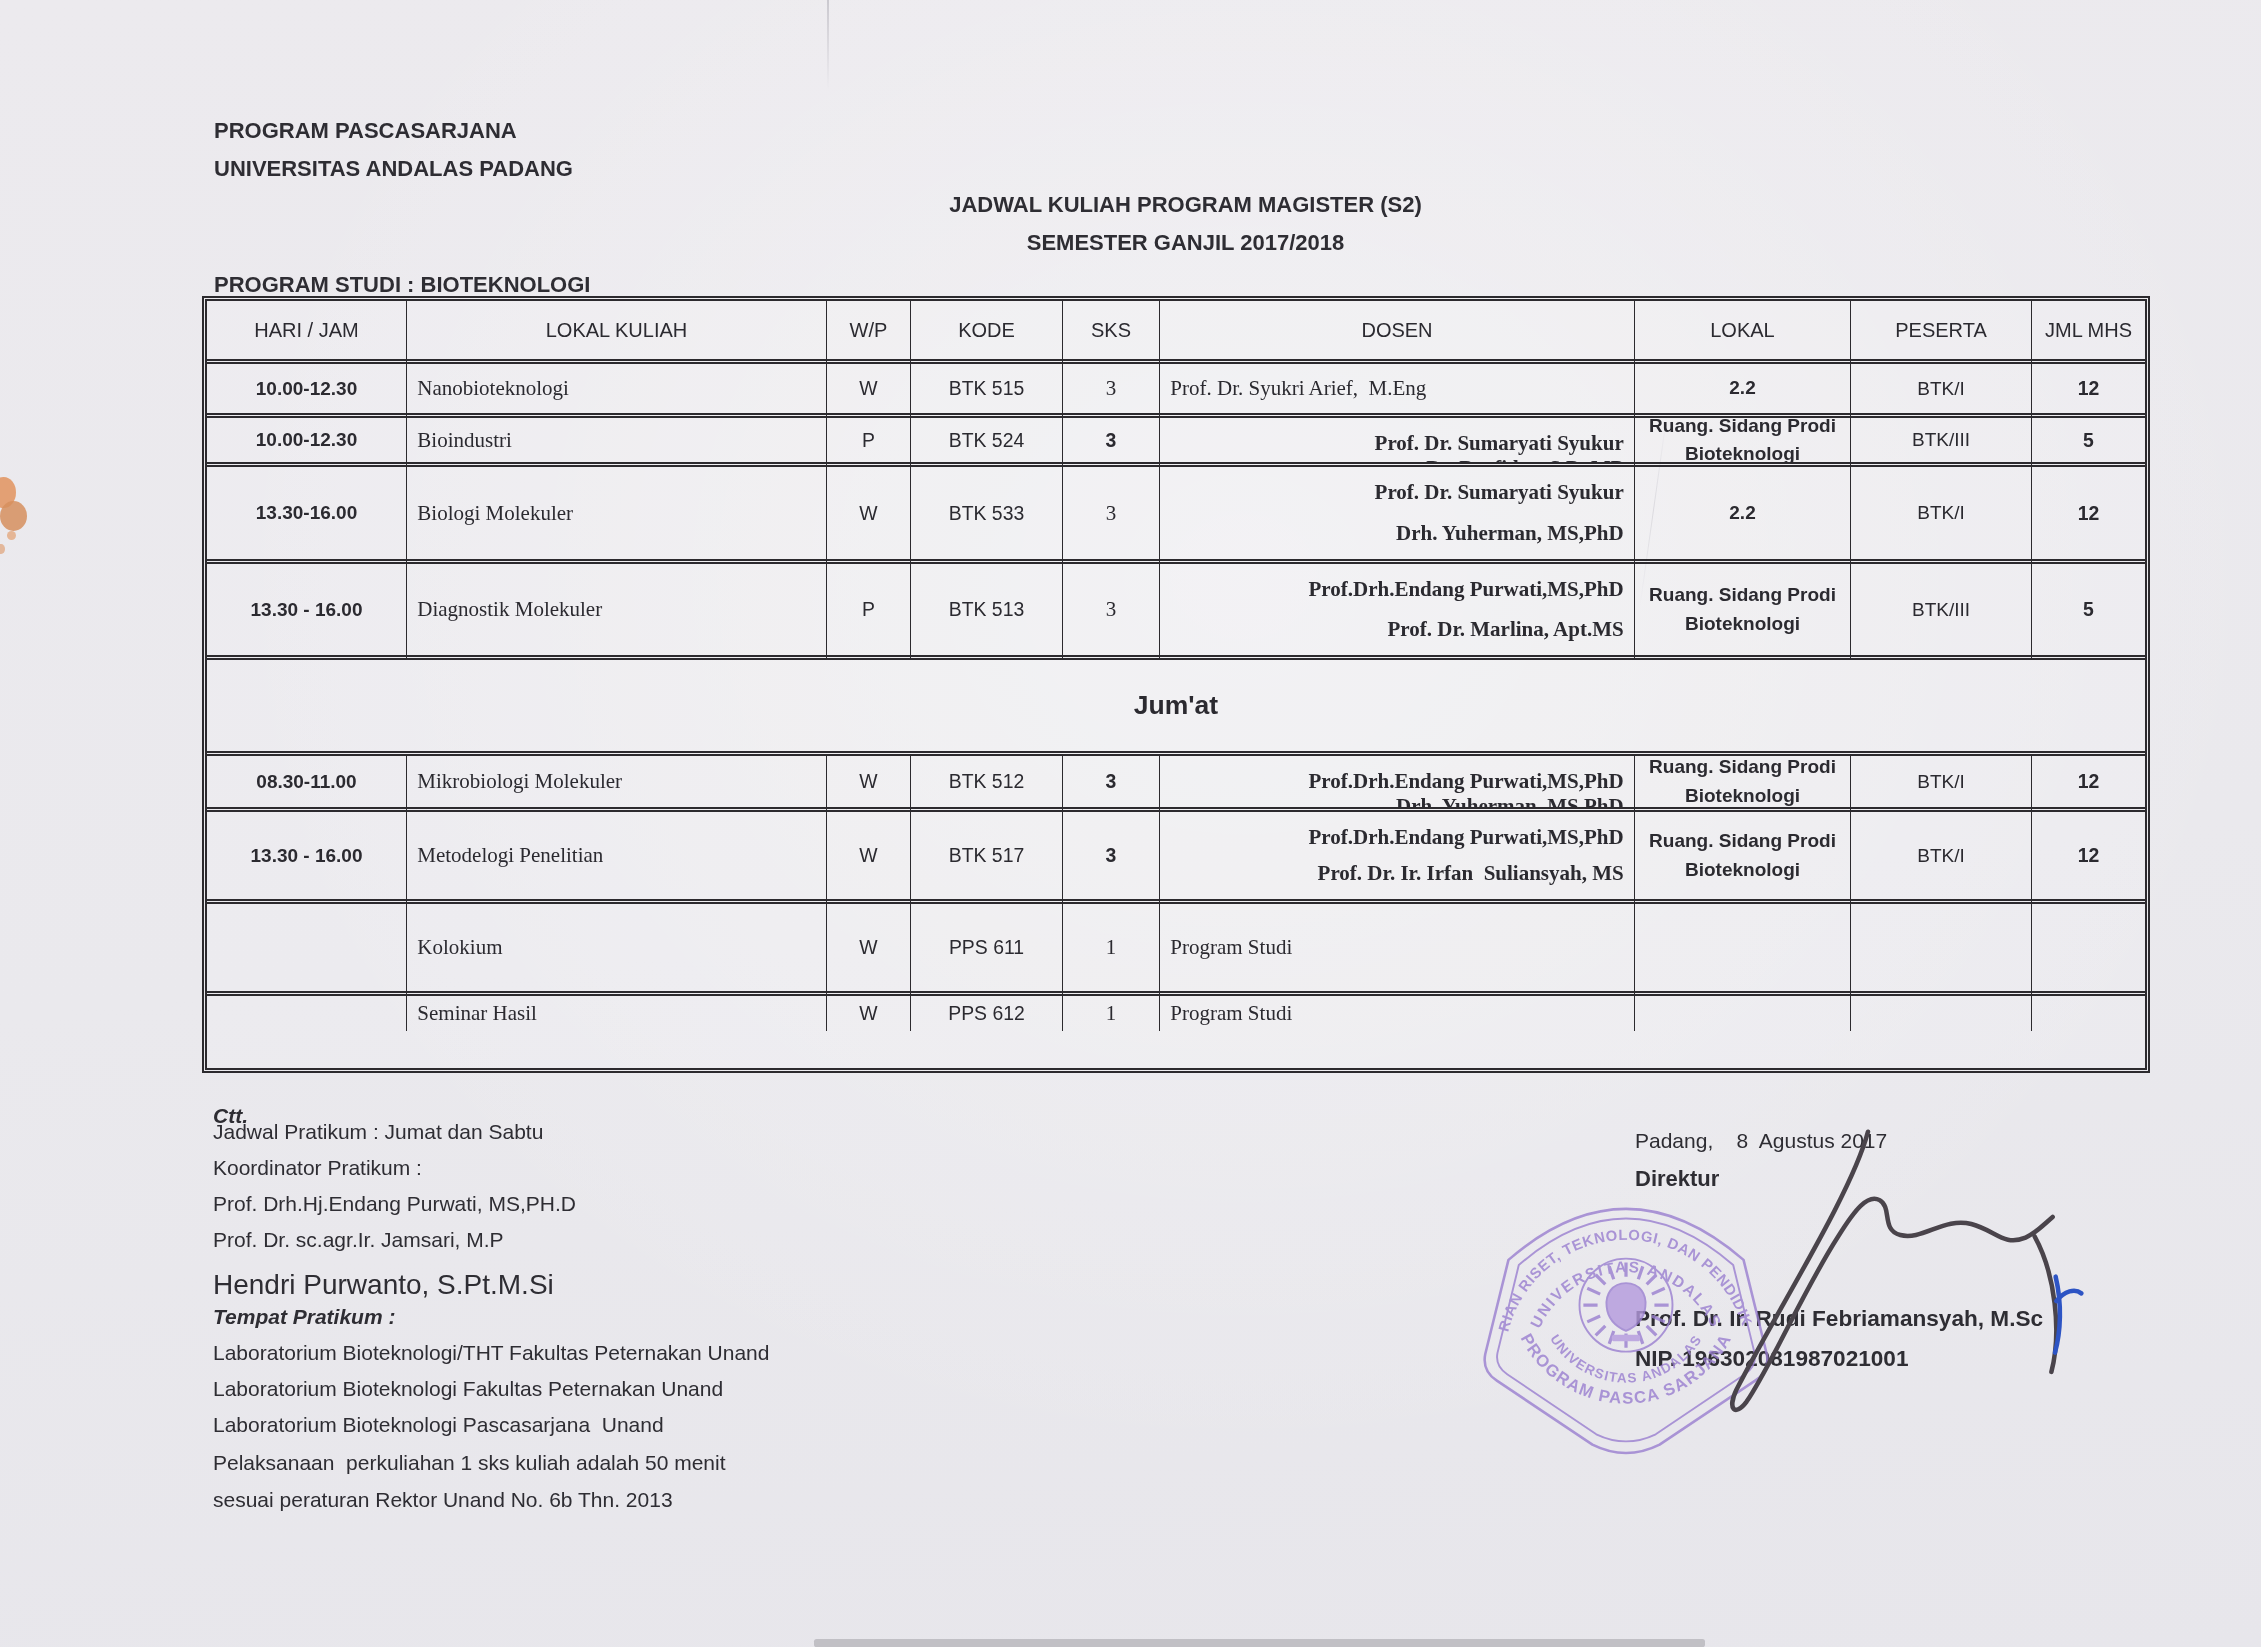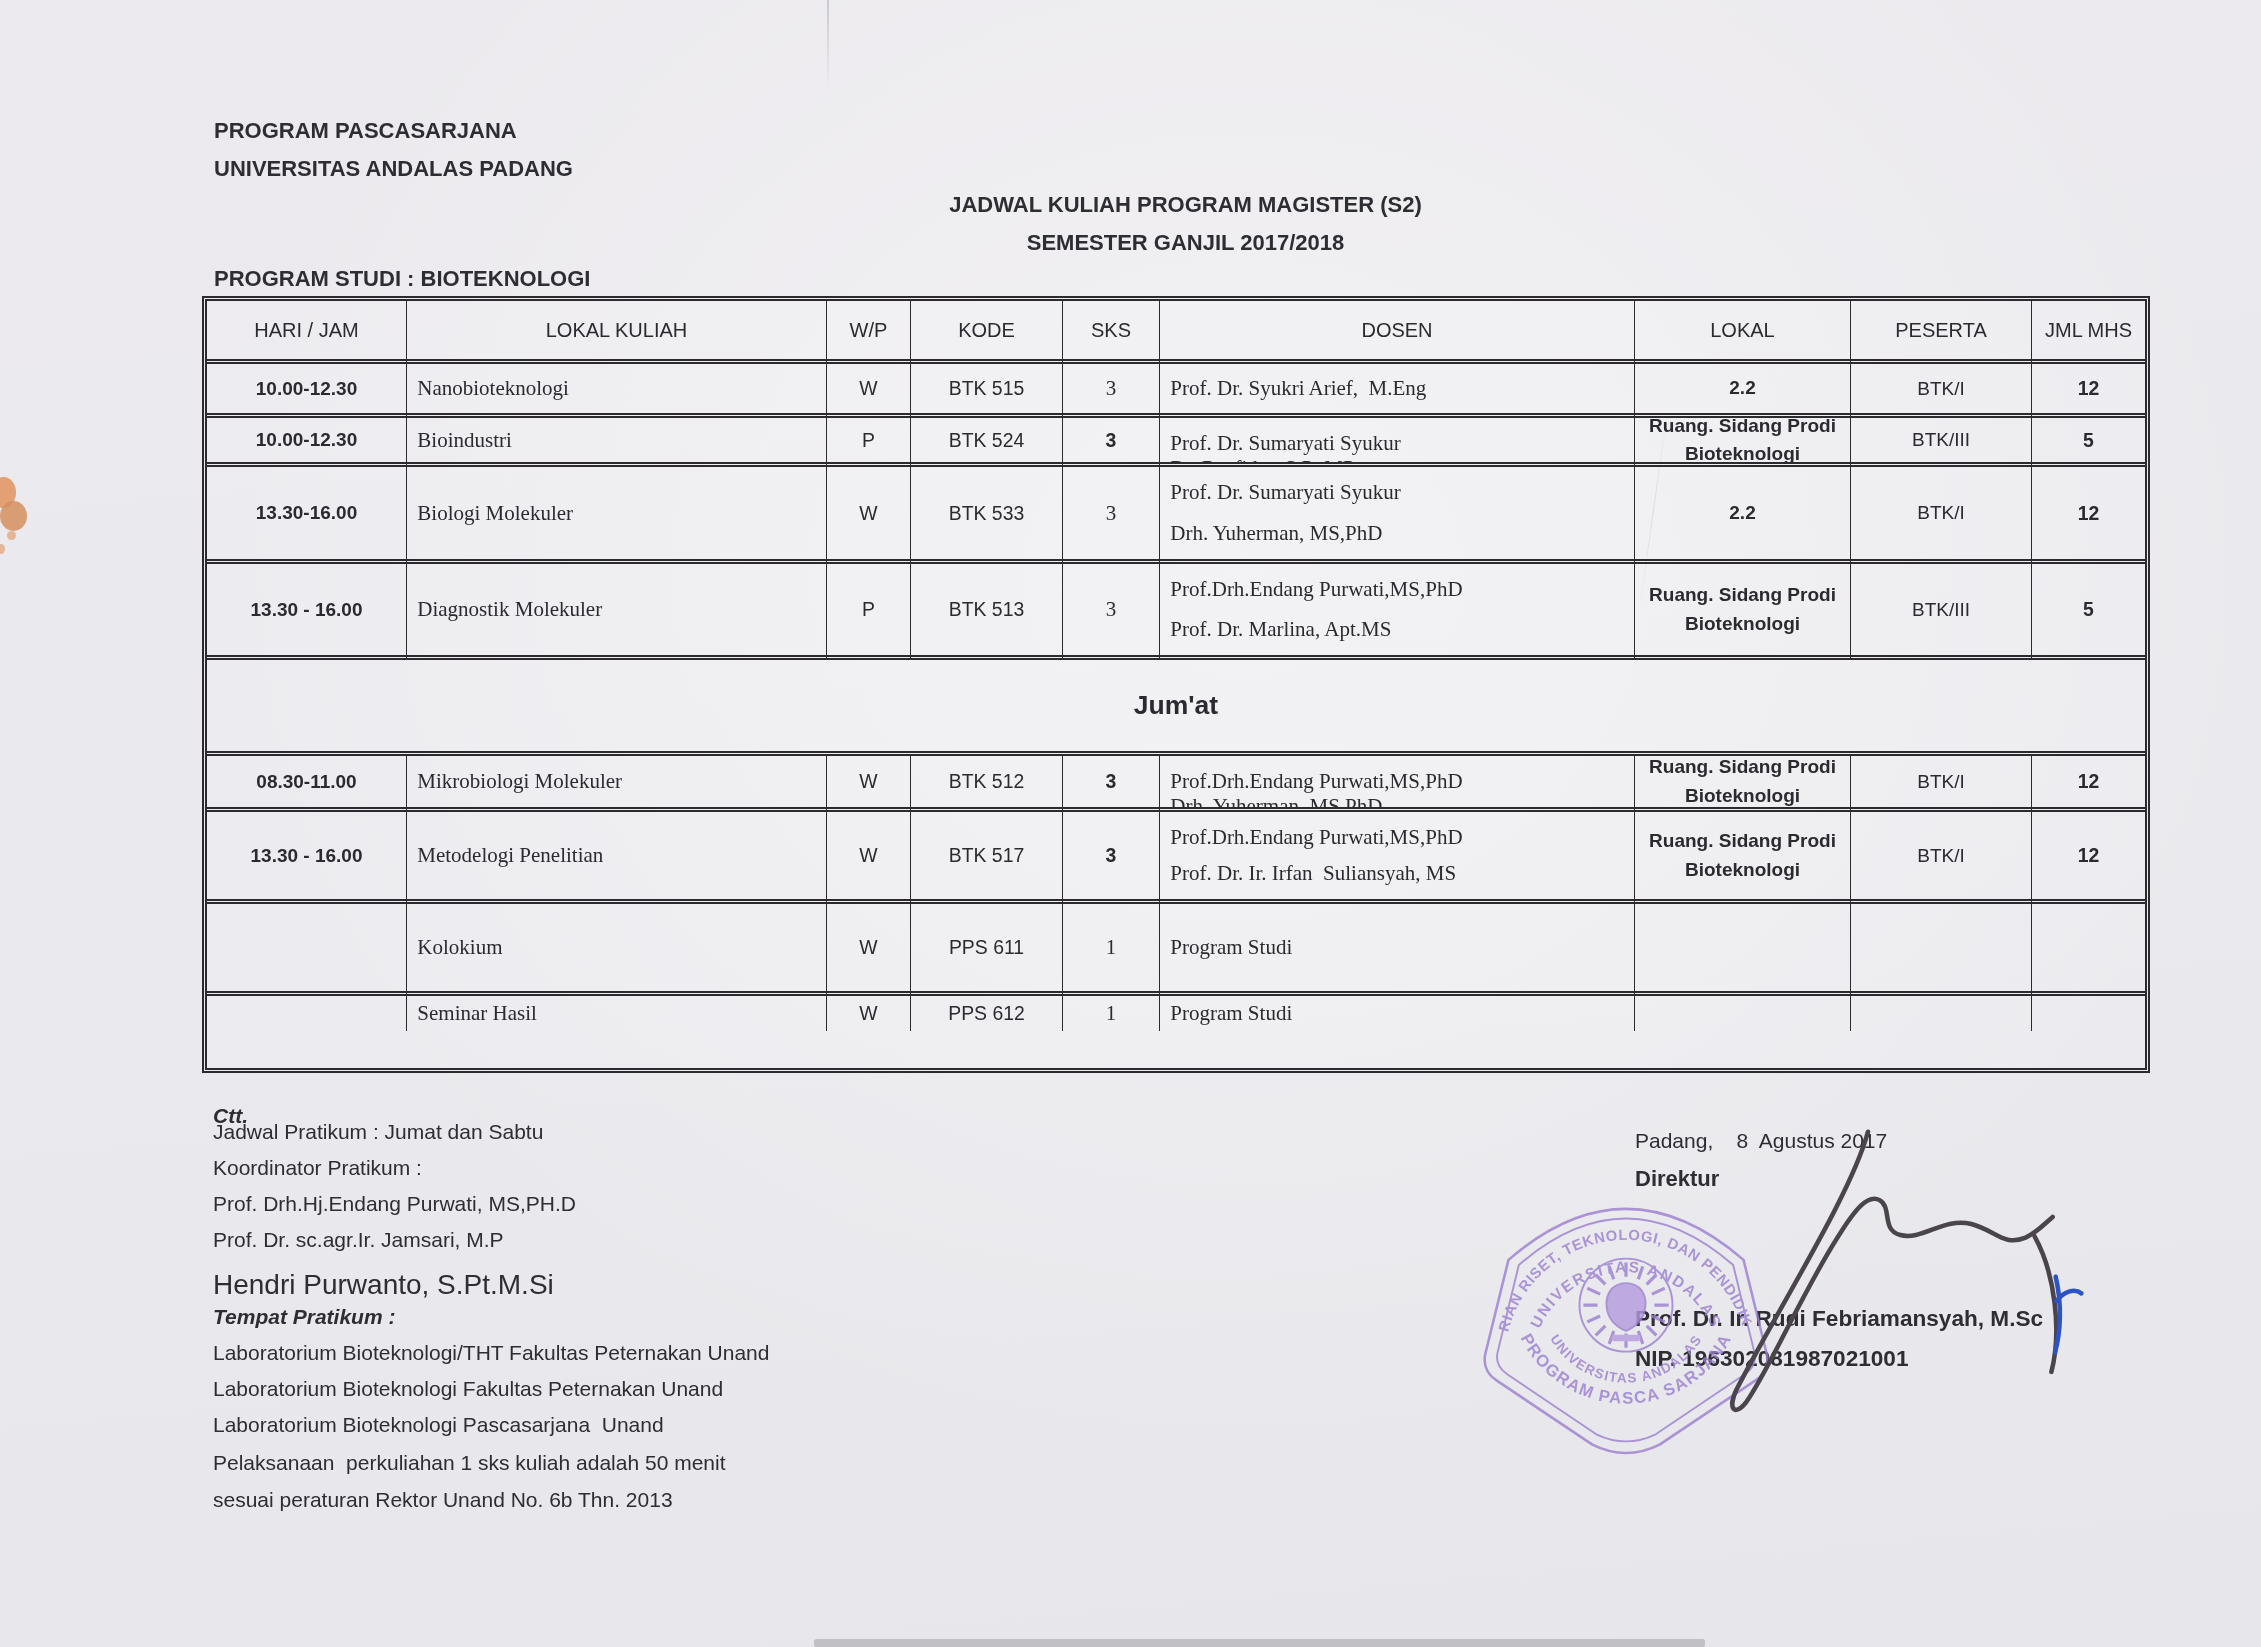--- a/index.html
+++ b/index.html
@@ -32,21 +32,21 @@
     display:flex;align-items:center;justify-content:center;
     font-size:19.4px;color:#2b2a30;overflow:hidden;white-space:pre;
   }
   .cell.lastcol{border-right:none;}
   .cell.lastrow{border-bottom:none;}
   .hdr{font-weight:400;font-size:20px;}
   .band{font-weight:700;font-size:26.5px;}
   .serif{font-family:"Liberation Serif","DejaVu Serif",serif;font-size:21px;}
   .left{justify-content:flex-start;padding-left:10.3px;text-align:left;}
   .jam{font-weight:700;font-size:19px;}
-  .multi{flex-direction:column;align-items:flex-start;justify-content:space-between;padding:13px 10.3px;}
+  .multi{flex-direction:column;align-items:flex-end;justify-content:space-between;padding:13px 10.3px;font-weight:bold;}
   .lokal{font-weight:700;font-size:19px;flex-direction:column;line-height:1.5;text-align:center;}
   .jml{font-weight:700;font-size:19.4px;}
   .peserta{font-size:19px;}
   .sksb{font-weight:700;}
 
   
   .smudge{position:absolute;border-radius:50%;}
   .bottomband{position:absolute;background:#bab8be;opacity:.85;border-radius:2.6px;}
 </style>
 </head>
@@ -56,21 +56,21 @@
 
   <div class="crease" style="left:827px;top:0;width:1.9px;height:90px;background:linear-gradient(to bottom,rgba(160,158,168,0.45),rgba(160,158,168,0));"></div>
   <div class="crease" style="left:1653px;top:413px;width:1.3px;height:194px;background:linear-gradient(to bottom,rgba(170,168,176,0.0),rgba(170,168,176,0.35),rgba(170,168,176,0));transform:rotate(8deg);"></div>
 
   <div class="t bold" style="left:214px;top:118px;">PROGRAM PASCASARJANA</div>
   <div class="t bold" style="left:214px;top:156px;">UNIVERSITAS ANDALAS PADANG</div>
 
   <div class="t bold center" style="left:717px;top:192px;width:937px;">JADWAL KULIAH PROGRAM MAGISTER (S2)</div>
   <div class="t bold center" style="left:717px;top:230px;width:937px;">SEMESTER GANJIL 2017/2018</div>
 
-  <div class="t bold" style="left:214px;top:266px;">PROGRAM STUDI : BIOTEKNOLOGI</div>
+  <div class="t bold" style="left:214px;top:272px;">PROGRAM STUDI : BIOTEKNOLOGI</div>
 
   <div id="schedule" style="grid-template-columns: 200px 420px 84px 152px 97px 475px 216px 181px 113px; grid-template-rows: 63px 54px 49px 97px 96px 96px 56px 92px 92px 35px 37px;">
       <div class="cell hdr">HARI / JAM</div>
       <div class="cell hdr">LOKAL KULIAH</div>
       <div class="cell hdr">W/P</div>
       <div class="cell hdr">KODE</div>
       <div class="cell hdr">SKS</div>
       <div class="cell hdr">DOSEN</div>
       <div class="cell hdr">LOKAL</div>
       <div class="cell hdr">PESERTA</div>

